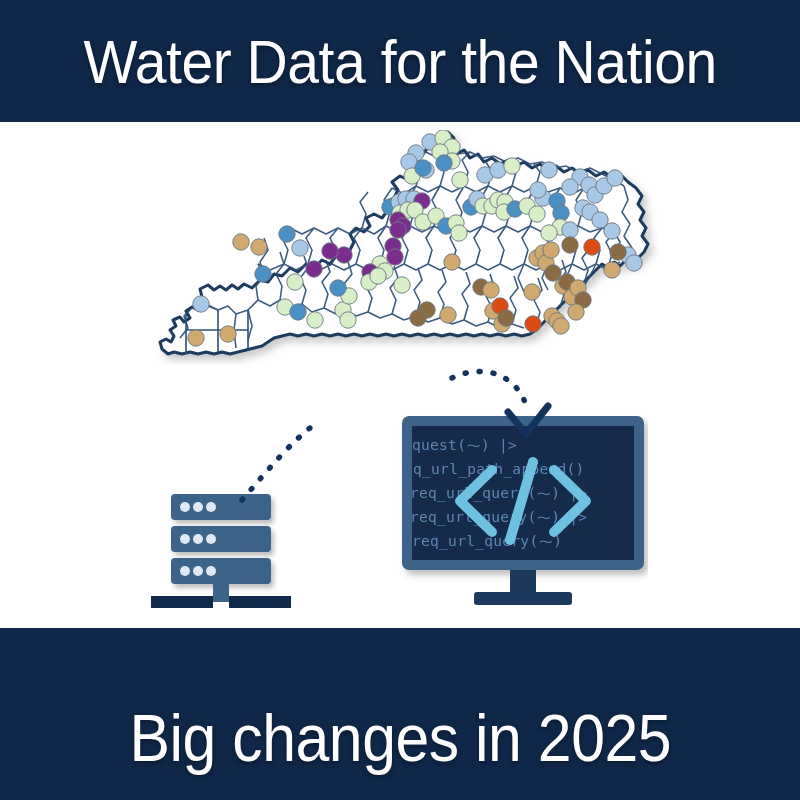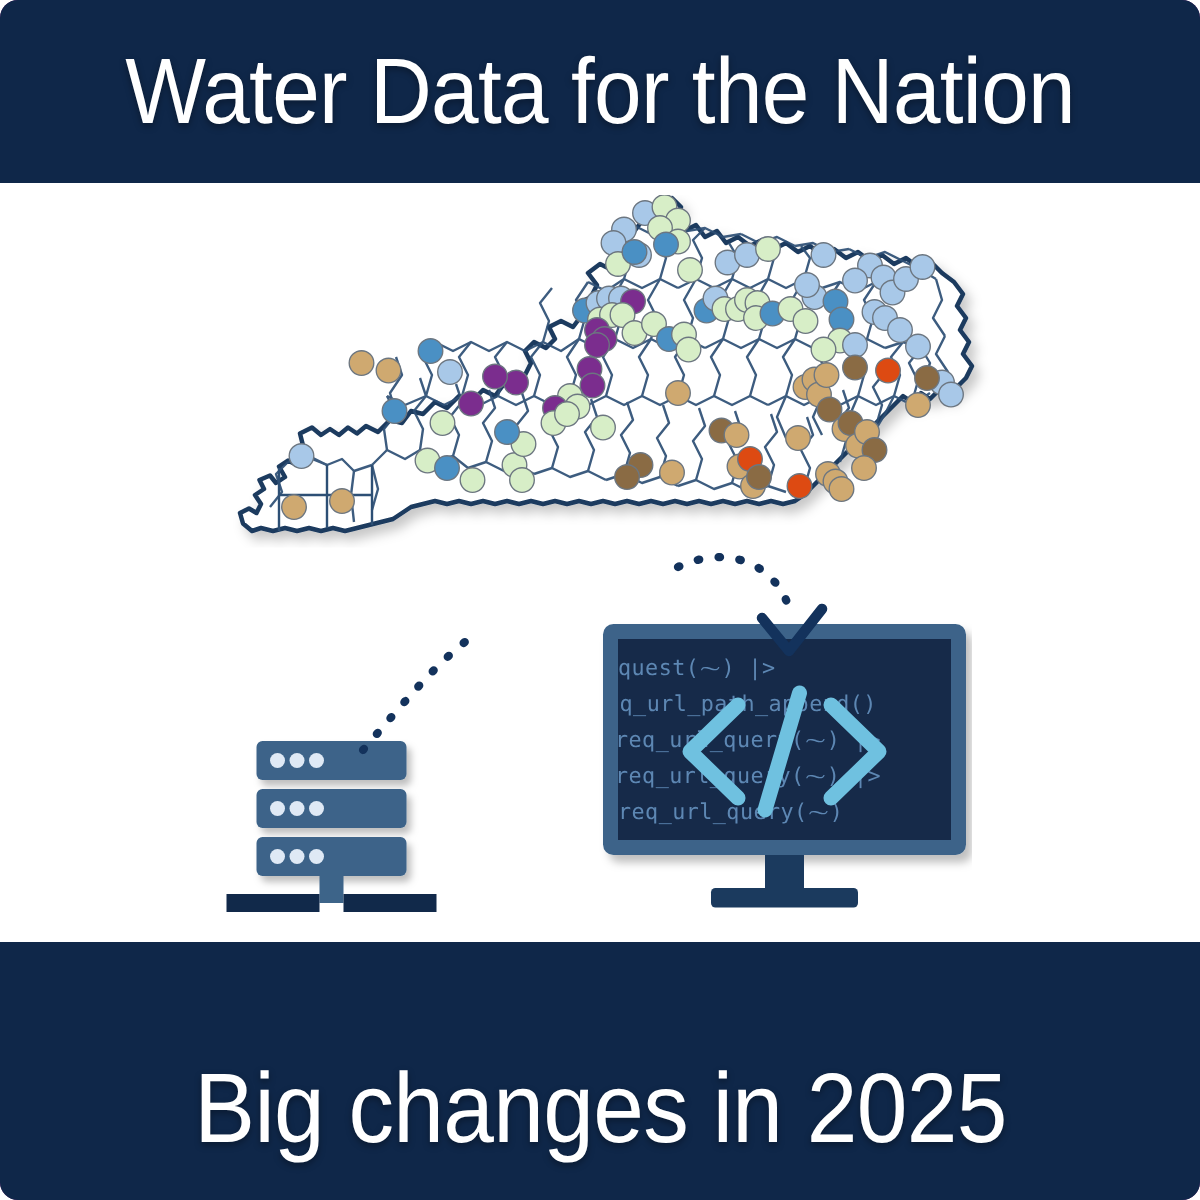--- a/index.html
+++ b/index.html
@@ -1,17 +1,17 @@
 <!DOCTYPE html>
 <html><head>
 <meta charset="utf-8">
 <style>
   html,body{margin:0;padding:0;background:#fff;}
   body{width:800px;height:800px;overflow:hidden;font-family:"Liberation Sans",sans-serif;}
-  #poster{position:relative;width:800px;height:800px;background:#701a75;overflow:hidden;border-radius:12px;}
+  #poster{position:relative;width:800px;height:800px;background:#701a75;overflow:hidden;}
 
   
   .banner{position:absolute;left:0;width:800px;background:#0f2749;display:flex;align-items:center;justify-content:center;}
   #top-banner{top:0;height:122px;}
   #bottom-banner{top:628px;height:220px;}
   .banner-text{
     color:#ffffff;
     font-family:"Liberation Sans Narrow","Liberation Sans",sans-serif;
     font-weight:400;
     letter-spacing:-0.5px;

